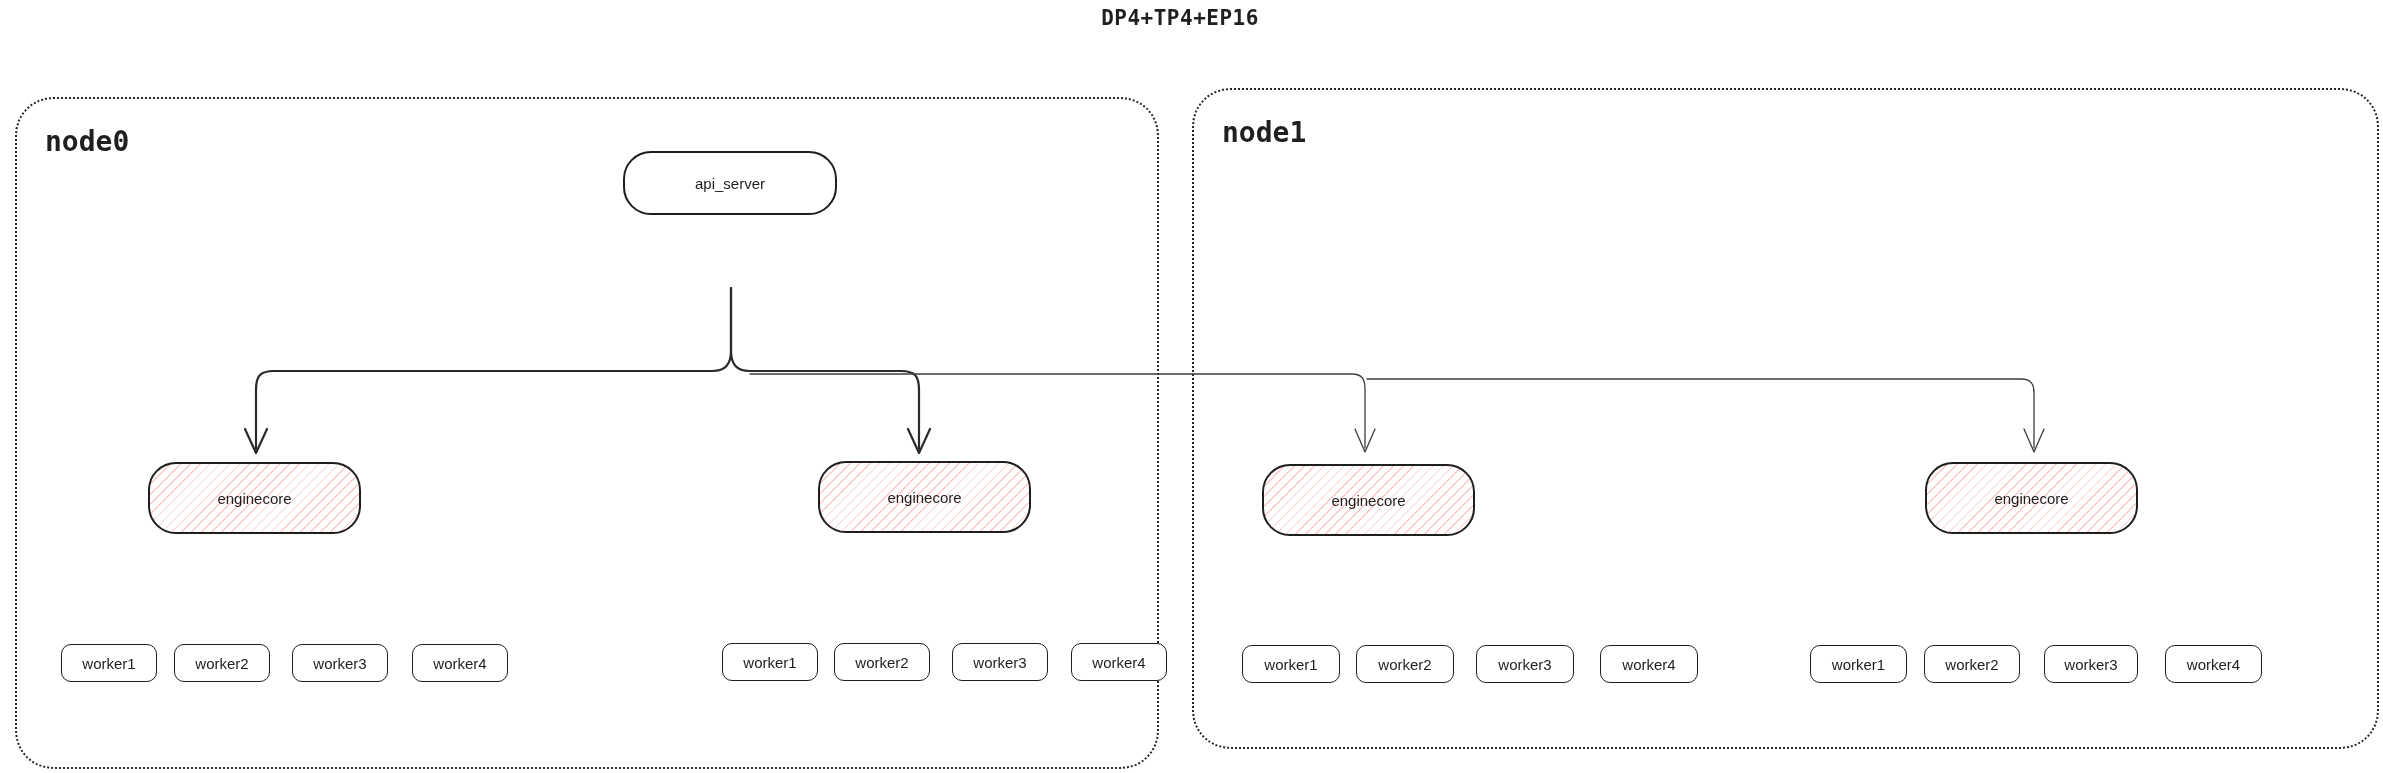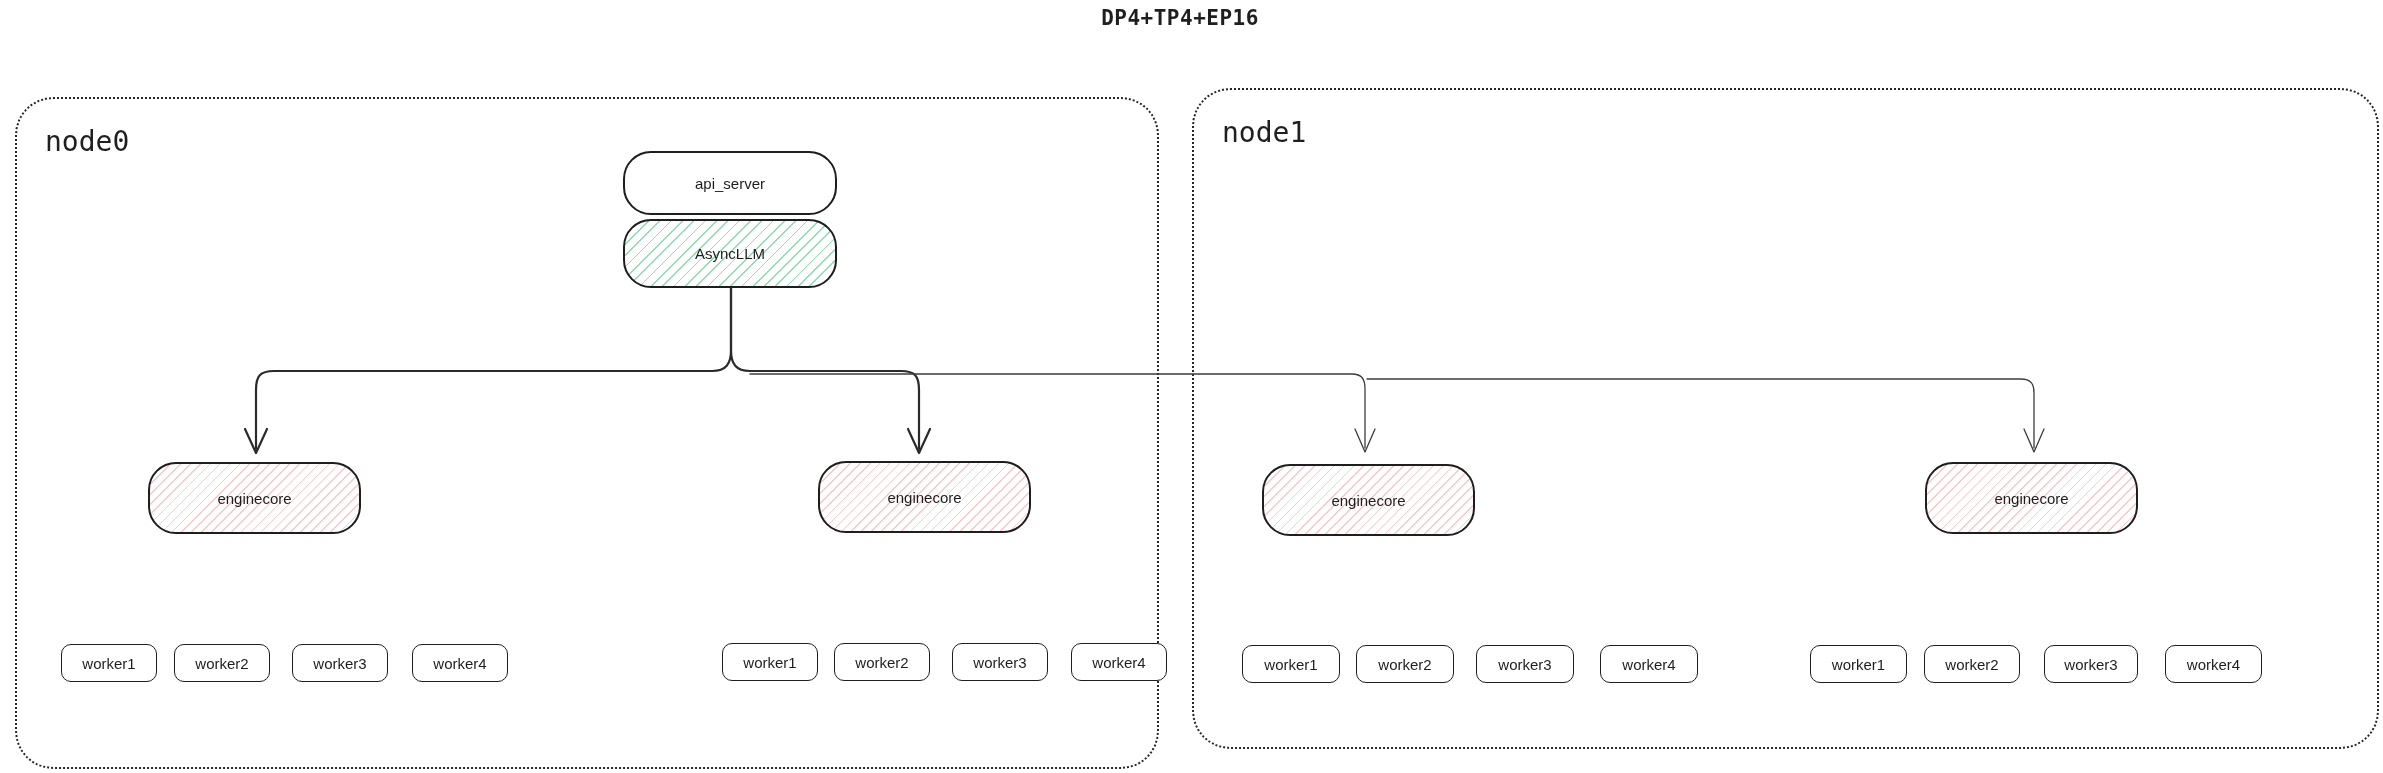--- a/index.html
+++ b/index.html
@@ -27,21 +27,21 @@
     border:2.4px dotted #262626;
     border-radius:38px;
     background:transparent;
   }
   #node0{left:15px;top:97px;width:1140px;height:668px;}
   #node1{left:1192px;top:88px;width:1183px;height:657px;}
   .node-label{
     position:absolute;
     left:28px;top:26px;
     font-family:"DejaVu Sans Mono", monospace;
-    font-size:28px;font-weight:400;
+    font-size:28px;font-weight:700;
     color:#1f1f1f;
   }
   .box{
     position:absolute;
     box-sizing:border-box;
     border:2px solid #1e1e1e;
     border-radius:28px;
     background:#ffffff;
     display:flex;align-items:center;justify-content:center;
     font-size:15px;
@@ -113,21 +113,20 @@
 
   <div class="node-box" id="node0">
     <div class="node-label">node0</div>
   </div>
 
   <div class="node-box" id="node1">
     <div class="node-label">node1</div>
   </div>
 
   <div class="box" id="api-server">api_server</div>
-  <div class="box" id="async-llm">AsyncLLM</div>
 
   <div class="box engine" id="engine1">enginecore</div>
   <div class="box engine" id="engine2">enginecore</div>
   <div class="box engine" id="engine3">enginecore</div>
   <div class="box engine" id="engine4">enginecore</div>
 
   <div class="worker" style="left:37px;top:644px;">worker1</div>
   <div class="worker" style="left:150px;top:644px;">worker2</div>
   <div class="worker" style="left:268px;top:644px;">worker3</div>
   <div class="worker" style="left:388px;top:644px;">worker4</div>

